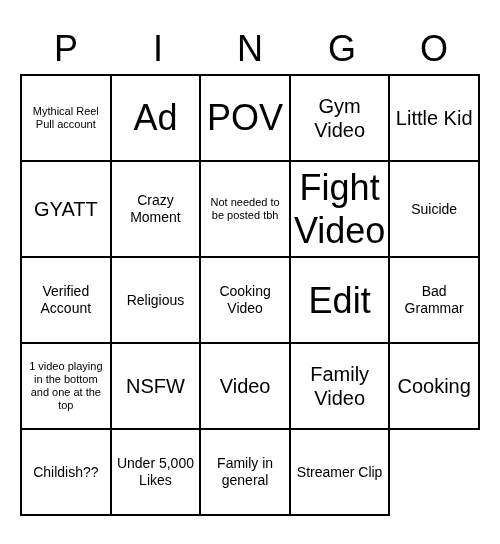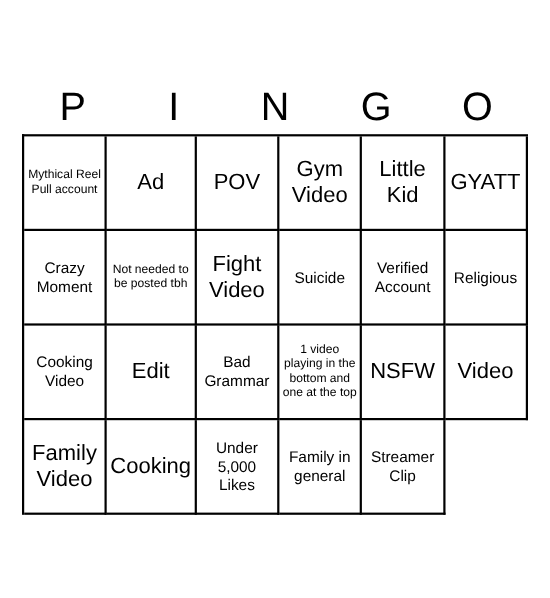--- a/index.html
+++ b/index.html
@@ -23,42 +23,42 @@
     }
     .bingo-title span {
       width: 88px;
       text-align: center;
       font-size: 36px;
       font-weight: normal;
       font-family: Arial, sans-serif;
     }
     .bingo-grid {
       display: grid;
-      grid-template-columns: repeat(6, 1fr);
+      grid-template-columns: repeat(5, 1fr);
       border-left: 2px solid #000;
       border-top: 2px solid #000;
     }
     .bingo-cell {
       border-right: 2px solid #000;
       border-bottom: 2px solid #000;
       min-height: 86px;
       display: flex;
       align-items: center;
       justify-content: center;
       text-align: center;
       padding: 4px 3px;
     }
     .bingo-cell span {
       font-family: Arial, sans-serif;
       line-height: 1.2;
     }
     .size-small { font-size: 11px; }
     .size-medium { font-size: 14px; }
     .size-large { font-size: 20px; }
-    .size-xlarge { font-size: 20px; }
+    .size-xlarge { font-size: 36px; }
   </style>
 </head>
 <body>
 
 <div class="bingo-container">
   <div class="bingo-title">
   <span>P</span>
       <span>I</span>
       <span>N</span>
       <span>G</span>
@@ -119,20 +119,23 @@
       <div class="bingo-cell">
         <span class="size-large">Video</span>
       </div>
       <div class="bingo-cell">
         <span class="size-large">Family Video</span>
       </div>
       <div class="bingo-cell">
         <span class="size-large">Cooking</span>
       </div>
       <div class="bingo-cell">
+        <span class="size-medium">Childish??</span>
+      </div>
+      <div class="bingo-cell">
         <span class="size-medium">Under 5,000 Likes</span>
       </div>
       <div class="bingo-cell">
         <span class="size-medium">Family in general</span>
       </div>
       <div class="bingo-cell">
         <span class="size-medium">Streamer Clip</span>
       </div>
     </div>
 </div>

